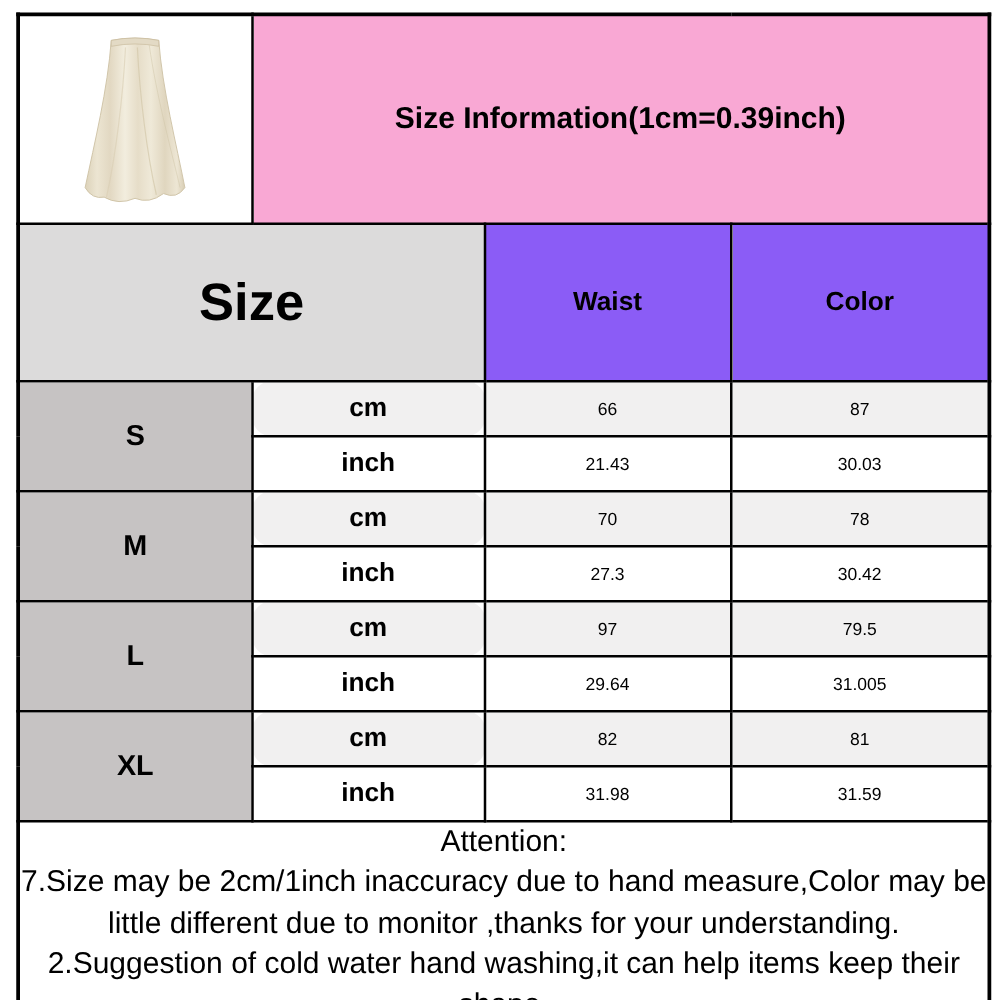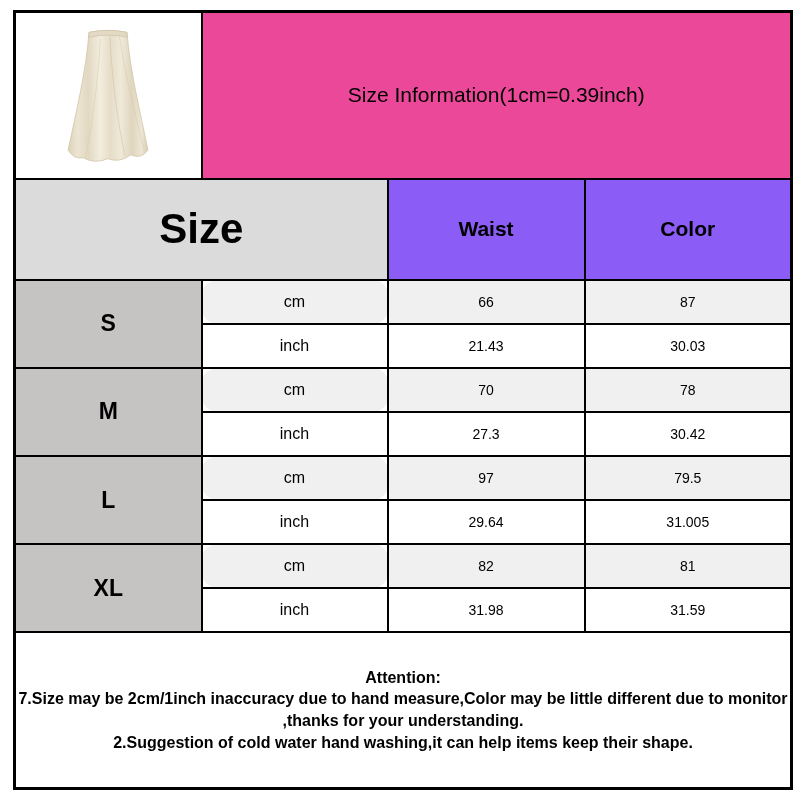--- a/index.html
+++ b/index.html
@@ -31,68 +31,68 @@
     vertical-align: middle;
     padding: 0;
     overflow: hidden;
   }
   col.c1 { width: 187px; }
   col.c2 { width: 186px; }
   col.c3 { width: 197px; }
   col.c4 { width: 207px; }
 
   tr.row-image   { height: 167px; }
-  tr.row-header  { height: 101px; }
+  tr.row-header  { height: 126px; }
   tr.row-data    { height: 44px; }
   tr.row-note    { height: 156px; }
 
   .img-cell { background: #ffffff; }
   .title-cell {
-    background: #ec4899;
-    font-weight: normal;
-    font-size: 21px;
+    background: #f9a8d4;
+    font-weight: bold;
+    font-size: 24px;
     letter-spacing: 0px;
   }
   .size-head-cell {
     background: #dcdbdb;
     font-weight: bold;
     font-size: 42px;
   }
   .col-head-cell {
     background: #8b5cf6;
     font-weight: bold;
     font-size: 21px;
   }
   .size-label-cell {
     background: #c6c3c3;
     font-weight: bold;
     font-size: 23px;
   }
   .unit-cell {
-    font-weight: normal;
-    font-size: 16px;
+    font-weight: bold;
+    font-size: 21px;
     border-radius: 15px;
   }
   .value-cell {
     font-weight: normal;
     font-size: 14px;
   }
   .row-cm  td.unit-cell, .row-cm  td.value-cell { background: #f1f0f0; }
   .row-inch td.unit-cell, .row-inch td.value-cell { background: #ffffff; }
 
   .note-cell {
     background: #ffffff;
     text-align: left;
     vertical-align: top;
     padding: 6px 10px 0 6px;
   }
   .note-cell .note-line {
-    font-size: 16px;
+    font-size: 24px;
     line-height: 1.36;
-    font-weight: bold;
+    font-weight: normal;
   }
   .skirt-box {
     display: flex;
     align-items: center;
     justify-content: center;
     height: 100%;
   }
 </style>
 </head>
 <body>

